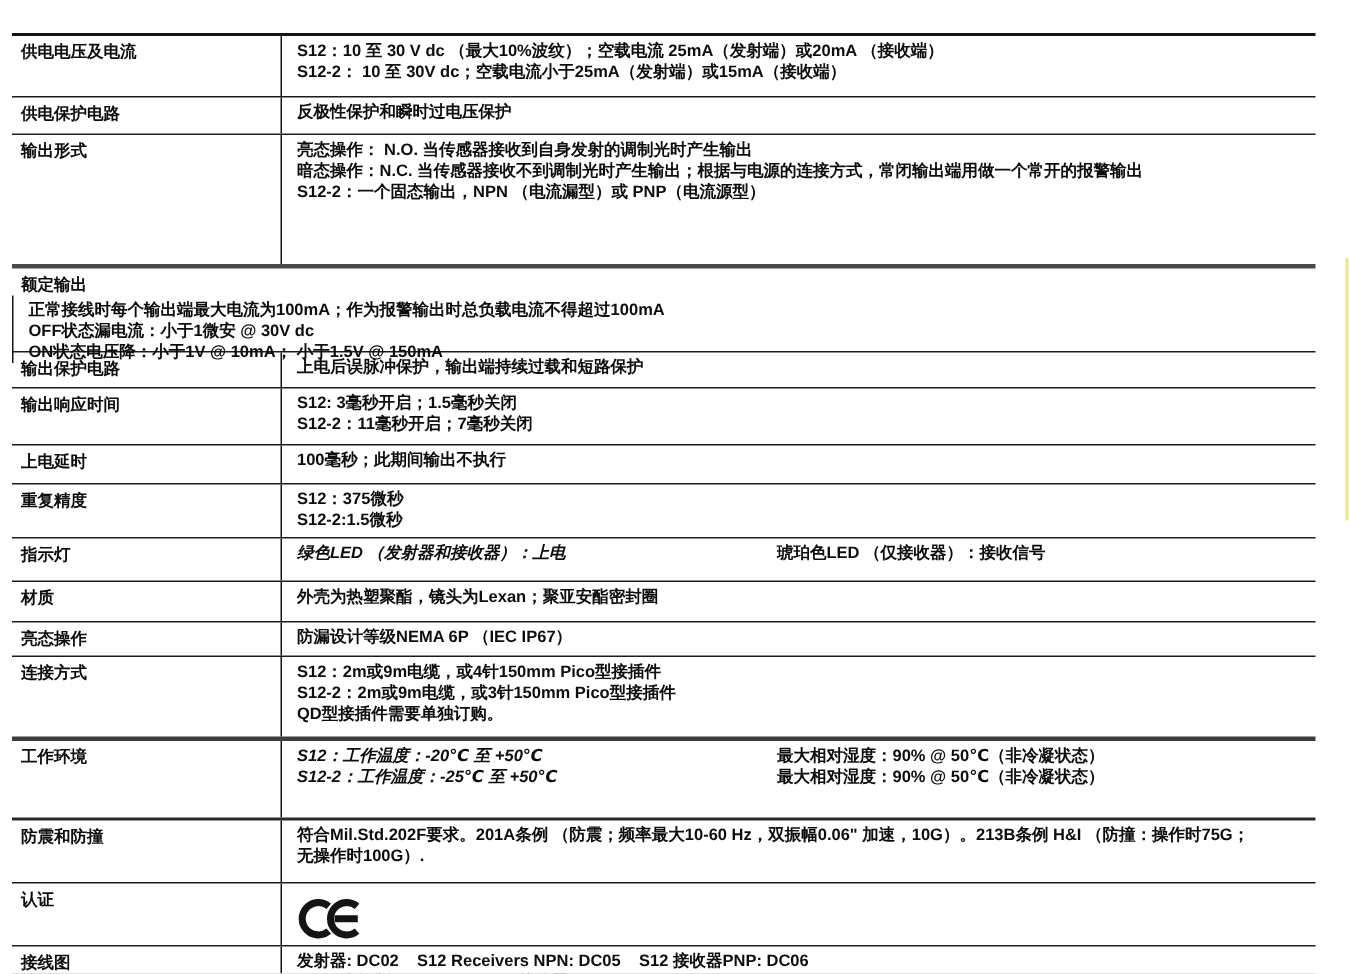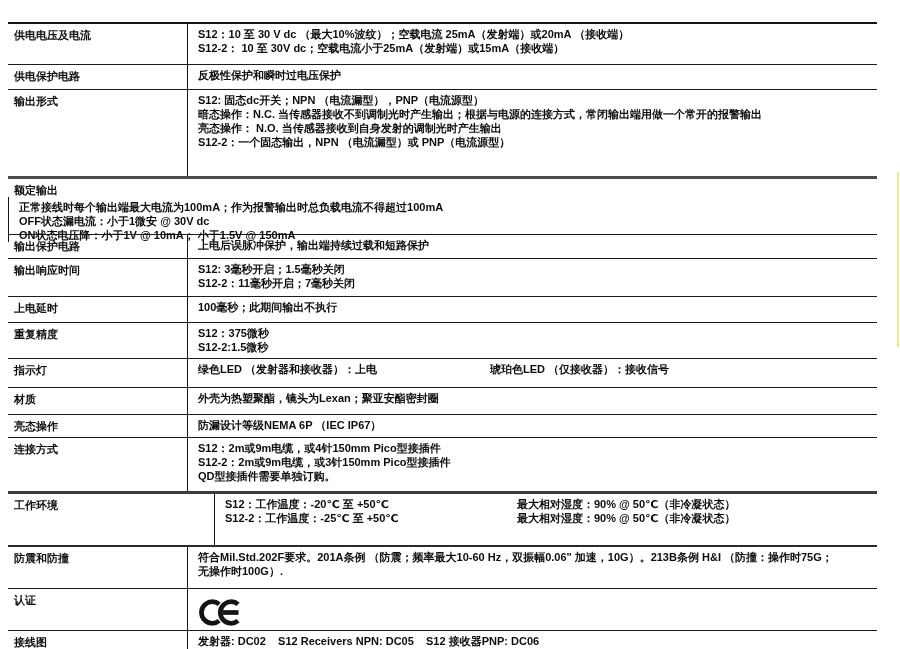--- a/index.html
+++ b/index.html
@@ -8,27 +8,27 @@
     font-family:"Liberation Sans","DejaVu Sans",sans-serif;
     font-weight:bold;color:#0d0d0d;font-size:11px;line-height:14px;
   }
   .spec-table{
     position:absolute;left:8px;top:22px;width:869px;
     border-top:2px solid #141414;border-bottom:2px solid #141414;
   }
   .row{display:flex;box-sizing:border-box;border-top:1.5px solid #1c1c1c;}
   .row.first{border-top:none;}
   .row.thick{border-top:3px solid #4a4a4a;flex-direction:column;}
-  .row.thick2{border-top:3px solid #3d3d3d;gap:27px;}
+  .row.thick2{border-top:3px solid #3d3d3d;}
   .row.med{border-top:2px solid #2a2a2a;justify-content:flex-end;}
   .label-cell{width:179px;flex:none;box-sizing:border-box;padding:4px 4px 0 6px;}
   .content-cell{flex:1;min-width:0;border-left:1.6px solid #141414;box-sizing:border-box;padding:3px 6px 0 10px;}
   .line{white-space:pre-wrap;}
   .twocol{display:flex;}
-  .twocol .c1{width:292px;flex:none;}
+  .twocol .c1{width:320px;flex:none;font-style:italic;}
   .twocol .c2{flex:1;}
   .ce-svg{display:block;margin-top:5px;}
   .hidden-text{position:absolute;width:1px;height:1px;overflow:hidden;clip:rect(0 0 0 0);}
   .artifact{position:absolute;left:897px;top:172px;width:2px;height:175px;background:#ede98e;}
 </style>
 </head>
 <body>
 
 <div class="page">
   <div class="spec-table">
@@ -44,23 +44,22 @@
     <div class="row" style="height:25px">
       <div class="label-cell">供电保护电路</div>
       <div class="content-cell">
         <div class="line">反极性保护和瞬时过电压保护</div>
       </div>
     </div>
 
     <div class="row" style="height:87px">
       <div class="label-cell">输出形式</div>
       <div class="content-cell">
-        <div class="line">S12: 固态dc开关；NPN （电流漏型），PNP（电流源型）</div>
+        <div class="line">亮态操作： N.O. 当传感器接收到自身发射的调制光时产生输出</div>
         <div class="line">暗态操作：N.C. 当传感器接收不到调制光时产生输出；根据与电源的连接方式，常闭输出端用做一个常开的报警输出</div>
-        <div class="line">亮态操作： N.O. 当传感器接收到自身发射的调制光时产生输出</div>
         <div class="line">S12-2：一个固态输出，NPN （电流漏型）或 PNP（电流源型）</div>
       </div>
     </div>
 
     <div class="row thick" style="height:58px">
       <div class="label-cell">额定输出</div>
       <div class="content-cell">
         <div class="line">正常接线时每个输出端最大电流为100mA；作为报警输出时总负载电流不得超过100mA</div>
         <div class="line">OFF状态漏电流：小于1微安 @ 30V dc</div>
         <div class="line">ON状态电压降：小于1V @ 10mA； 小于1.5V @ 150mA</div>

